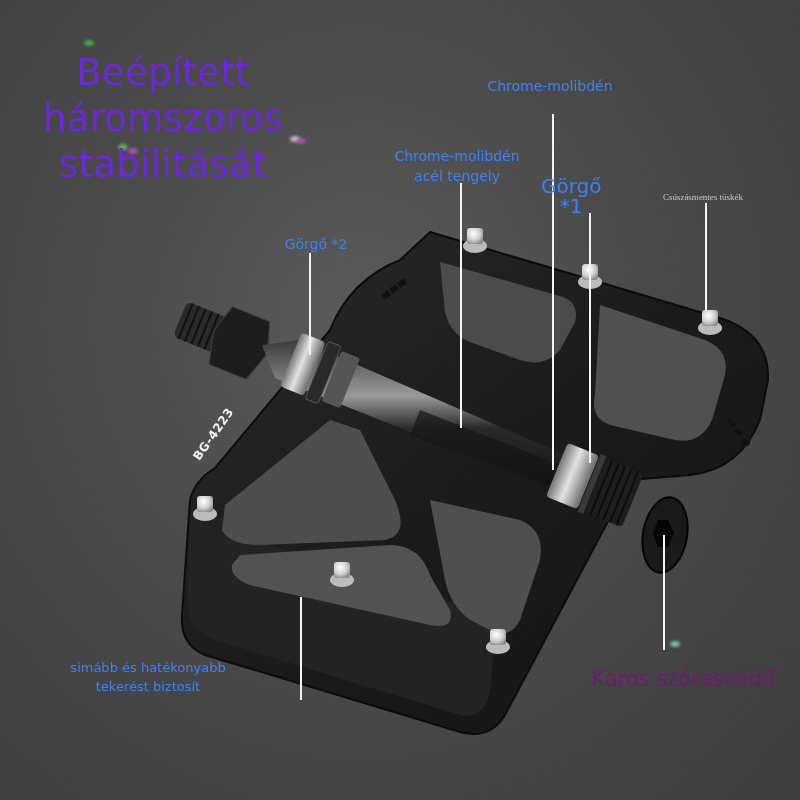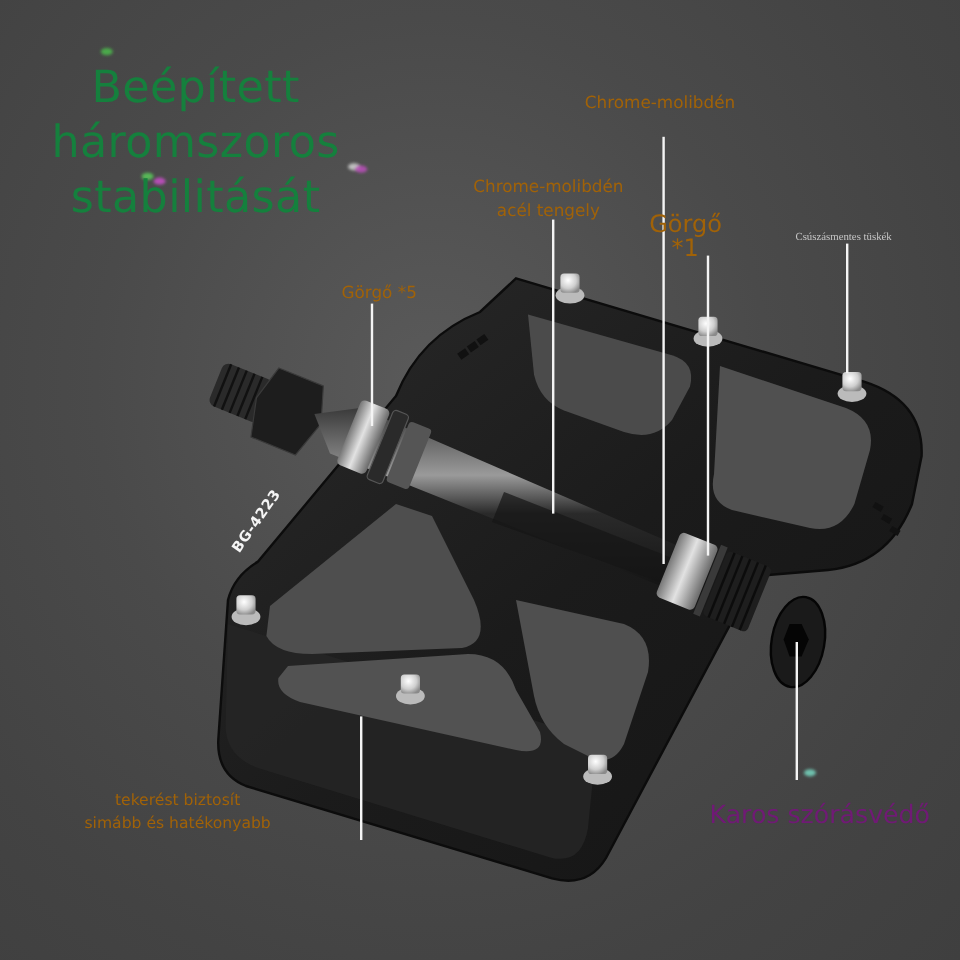--- a/index.html
+++ b/index.html
@@ -6,26 +6,26 @@
     html, body { width: 800px; height: 800px; overflow: hidden; }
     body {
       position: relative;
       font-family: "DejaVu Sans", "Liberation Sans", sans-serif;
       background: radial-gradient(ellipse at 45% 40%, #5a5a5a 0%, #4a4a4a 45%, #434343 75%, #3f3f3f 100%);
       color: #cfcfcf;
     }
     .stage { position: absolute; left: 0; top: 0; width: 800px; height: 800px; }
     .headline {
       position: absolute; left: 28px; top: 50px; width: 270px;
-      text-align: center; color: #15803d; font-size: 37px; line-height: 46px;
+      text-align: center; color: #6d28d9; font-size: 37px; line-height: 46px;
       letter-spacing: 0.3px;
     }
     .headline span { display: block; }
     .label {
-      position: absolute; color: #a16207; text-align: center; white-space: nowrap;
+      position: absolute; color: #3b82f6; text-align: center; white-space: nowrap;
     }
     .label span { display: block; }
     .lbl-bearings { left: 470px; top: 76px; width: 160px; font-size: 14px; line-height: 20px; }
     .lbl-axle { left: 382px; top: 146px; width: 150px; font-size: 14px; line-height: 20px; }
     .lbl-roller1 { left: 541px; top: 176px; width: 60px; font-size: 20px; line-height: 20px; }
     .lbl-pins { left: 648px; top: 191px; width: 110px; font-size: 9px; line-height: 12px; color: #c8c8c8; font-family: Liberation Serif, serif; }
     .lbl-roller2 { left: 276px; top: 234px; width: 80px; font-size: 14px; line-height: 20px; }
     .lbl-stability { left: 38px; top: 658px; width: 220px; font-size: 13px; line-height: 19px; }
     .lbl-surface { left: 240px; top: 707px; width: 120px; font-size: 14px; line-height: 20px; }
     .lbl-guard { left: 555px; top: 665px; width: 220px; font-size: 21px; line-height: 28px; color: #701a75; text-align: right; }
@@ -186,22 +186,22 @@
     <span>acél tengely</span>
   </div>
   <div class="label lbl-roller1">
     <span>Görgő</span>
     <span>*1</span>
   </div>
   <div class="label lbl-pins">
     <span>Csúszásmentes tüskék</span>
   </div>
   <div class="label lbl-roller2">
-    <span>Görgő *5</span>
+    <span>Görgő *2</span>
   </div>
   <div class="label lbl-stability">
+    <span>simább és hatékonyabb</span>
     <span>tekerést biztosít</span>
-    <span>simább és hatékonyabb</span>
   </div>
   <div class="label lbl-guard">
     <span>Karos szórásvédő</span>
   </div>
 </div>
 
 </body></html>

